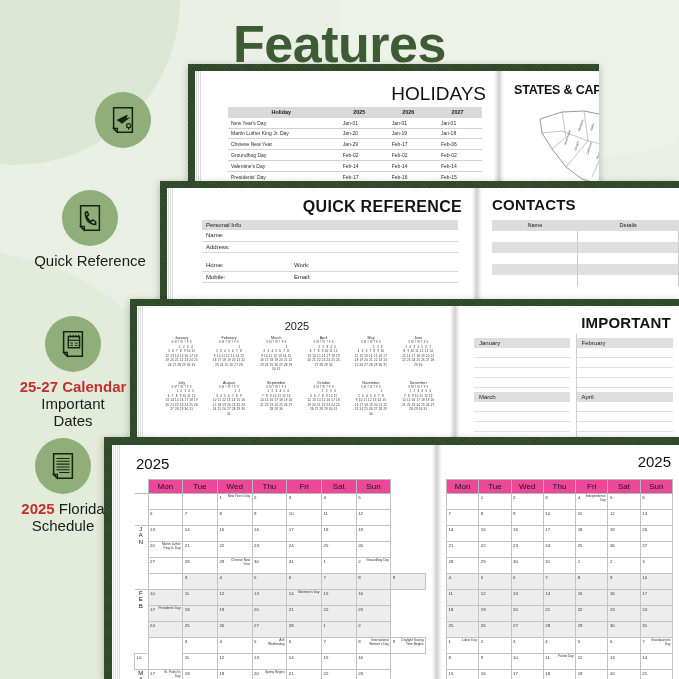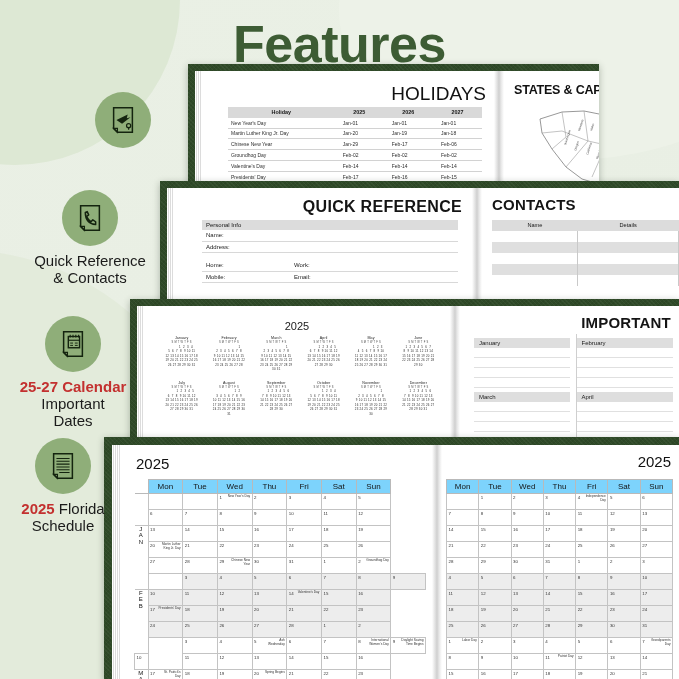--- a/index.html
+++ b/index.html
@@ -96,21 +96,21 @@
   .imp-col{border-right:.6px solid #cfcfcf;padding-right:6px;}
   .imp-col:last-child{border-right:none;}
   .imp-mon{background:#dedede;font-size:6px;color:#1a1a1a;padding:2px 5px;margin-top:4px;}
   .imp-line{border-bottom:.6px solid #e0e0e0;height:9px;}
 
   
   .ys-year{position:absolute;left:16px;top:10px;font-size:15px;color:#111;}
   .ys-year2{position:absolute;right:8px;top:8px;font-size:15px;color:#111;}
   .ys-wrap{position:absolute;left:14px;right:6px;top:34px;bottom:0;}
   table.ys{border-collapse:collapse;width:100%;table-layout:fixed;}
-  table.ys th{font-size:8px;font-weight:normal;color:#141414;border:.6px solid #b9b9b9;background:#7dd3fc;padding:2px 0;}
+  table.ys th{font-size:8px;font-weight:normal;color:#141414;border:.6px solid #b9b9b9;background:#ec4899;padding:2px 0;}
   table.ys th.mcol{width:13px;background:#fff;border-left:none;border-top:none;}
   table.ys td{border:.6px solid #c3c3c3;height:15px;vertical-align:top;position:relative;padding:0;}
   table.ys td.mlab{border-left:none;text-align:center;font-size:6px;color:#111;line-height:1.05;letter-spacing:.3px;background:#fff;}
   .dnum{position:absolute;left:1.5px;top:1px;font-size:4.4px;color:#333;}
   .dev{position:absolute;right:1.5px;top:1px;font-size:3.2px;color:#333;text-align:right;line-height:1.12;width:68%;}
   tr.shade td{background:#ededed;}
 
   .pgL{left:0;} .pgR{right:0;}
 </style>
 </head>
@@ -139,21 +139,20 @@
 <div class="feature f2">
   <div class="fcircle">
     <svg width="30" height="30" viewBox="0 0 32 32">
       <path d="M6 3 h20 v26 h-16 l-4 -4 z" fill="none" stroke="#14240f" stroke-width="1.6"></path>
       <path d="M6 25 h4 v4 z" fill="none" stroke="#14240f" stroke-width="1.4"></path>
       <path d="M11 10 c0 8 4 12 11 13 l0 -3 l-3 -2 l-2 2 c-2 -1.6 -3.6 -3.4 -4.6 -5.6 l2.2 -1.8 l-1.6 -3.4 z" fill="none" stroke="#14240f" stroke-width="1.6" stroke-linejoin="round"></path>
     </svg>
   </div>
   <div class="flabel">
     <div>Quick Reference</div>
-    <div>&amp; Contacts</div>
   </div>
 </div>
 
 <div class="feature f3">
   <div class="fcircle">
     <svg width="30" height="30" viewBox="0 0 32 32">
       <path d="M6 3 h20 v26 h-16 l-4 -4 z" fill="none" stroke="#14240f" stroke-width="1.6"></path>
       <path d="M6 25 h4 v4 z" fill="none" stroke="#14240f" stroke-width="1.4"></path>
       <rect x="11" y="8" width="12" height="12" fill="none" stroke="#14240f" stroke-width="1.5"></rect>
       <path d="M11 12 h12" stroke="#14240f" stroke-width="1.2"></path>

